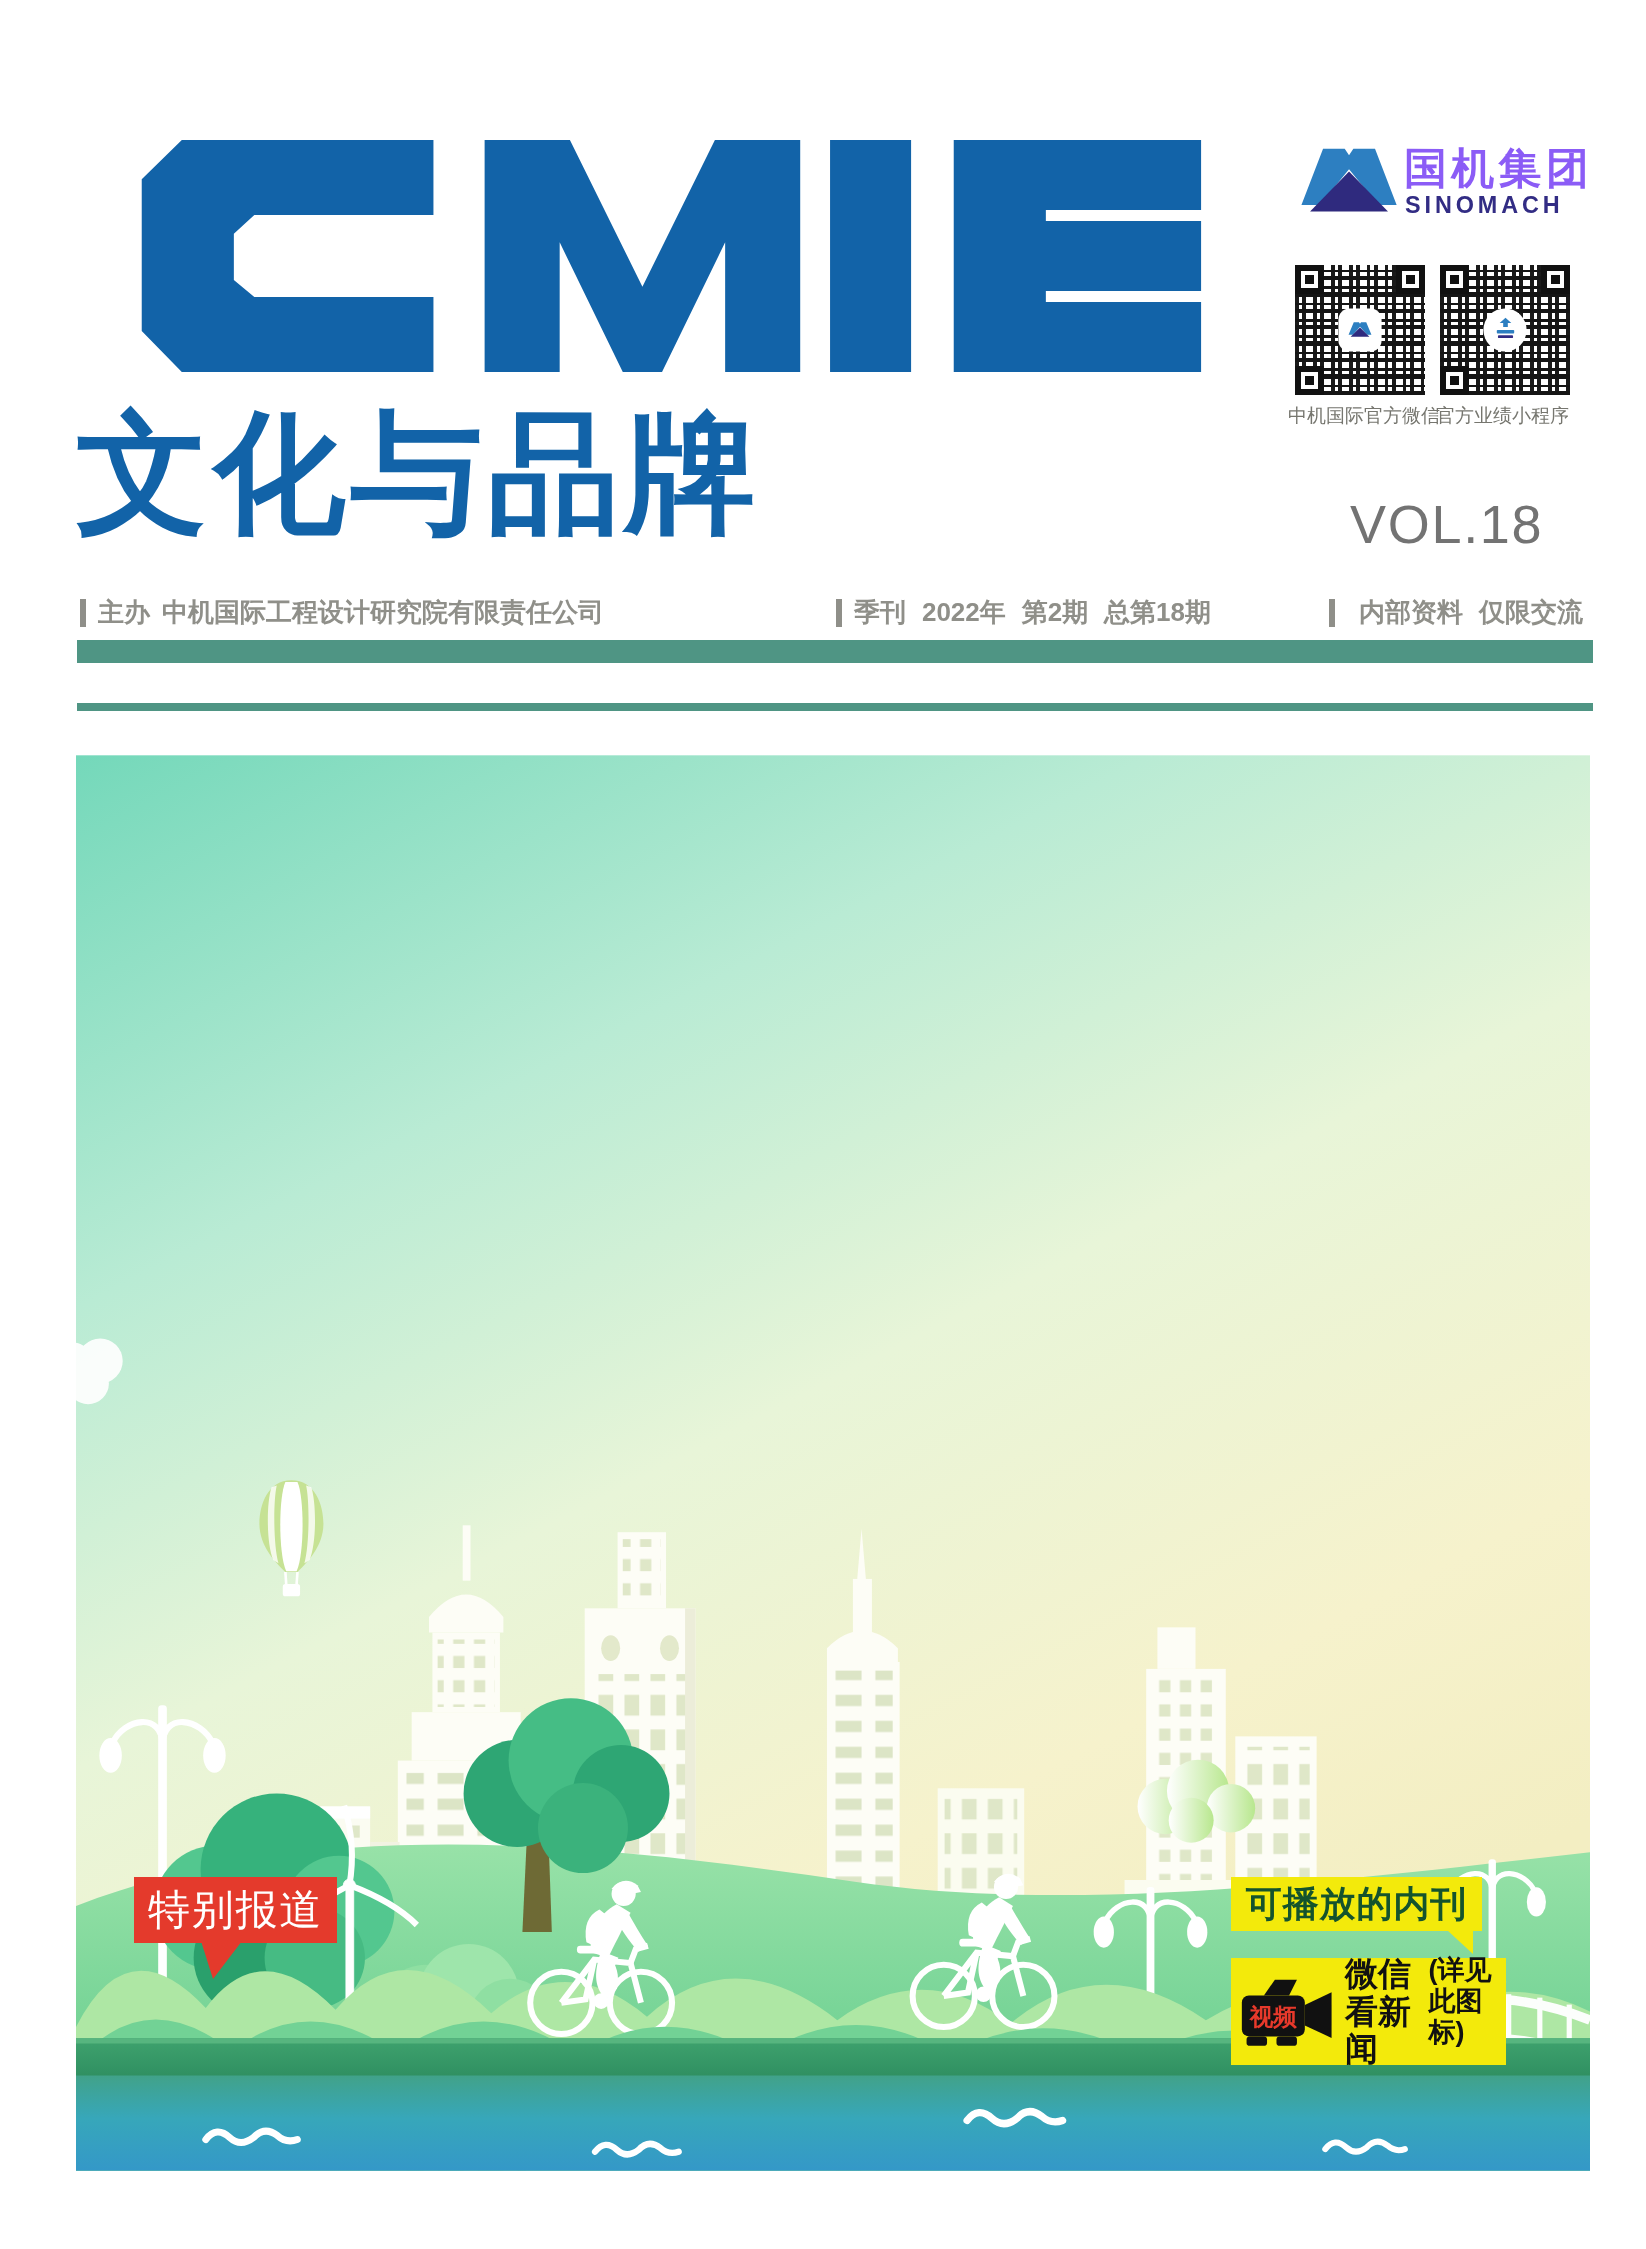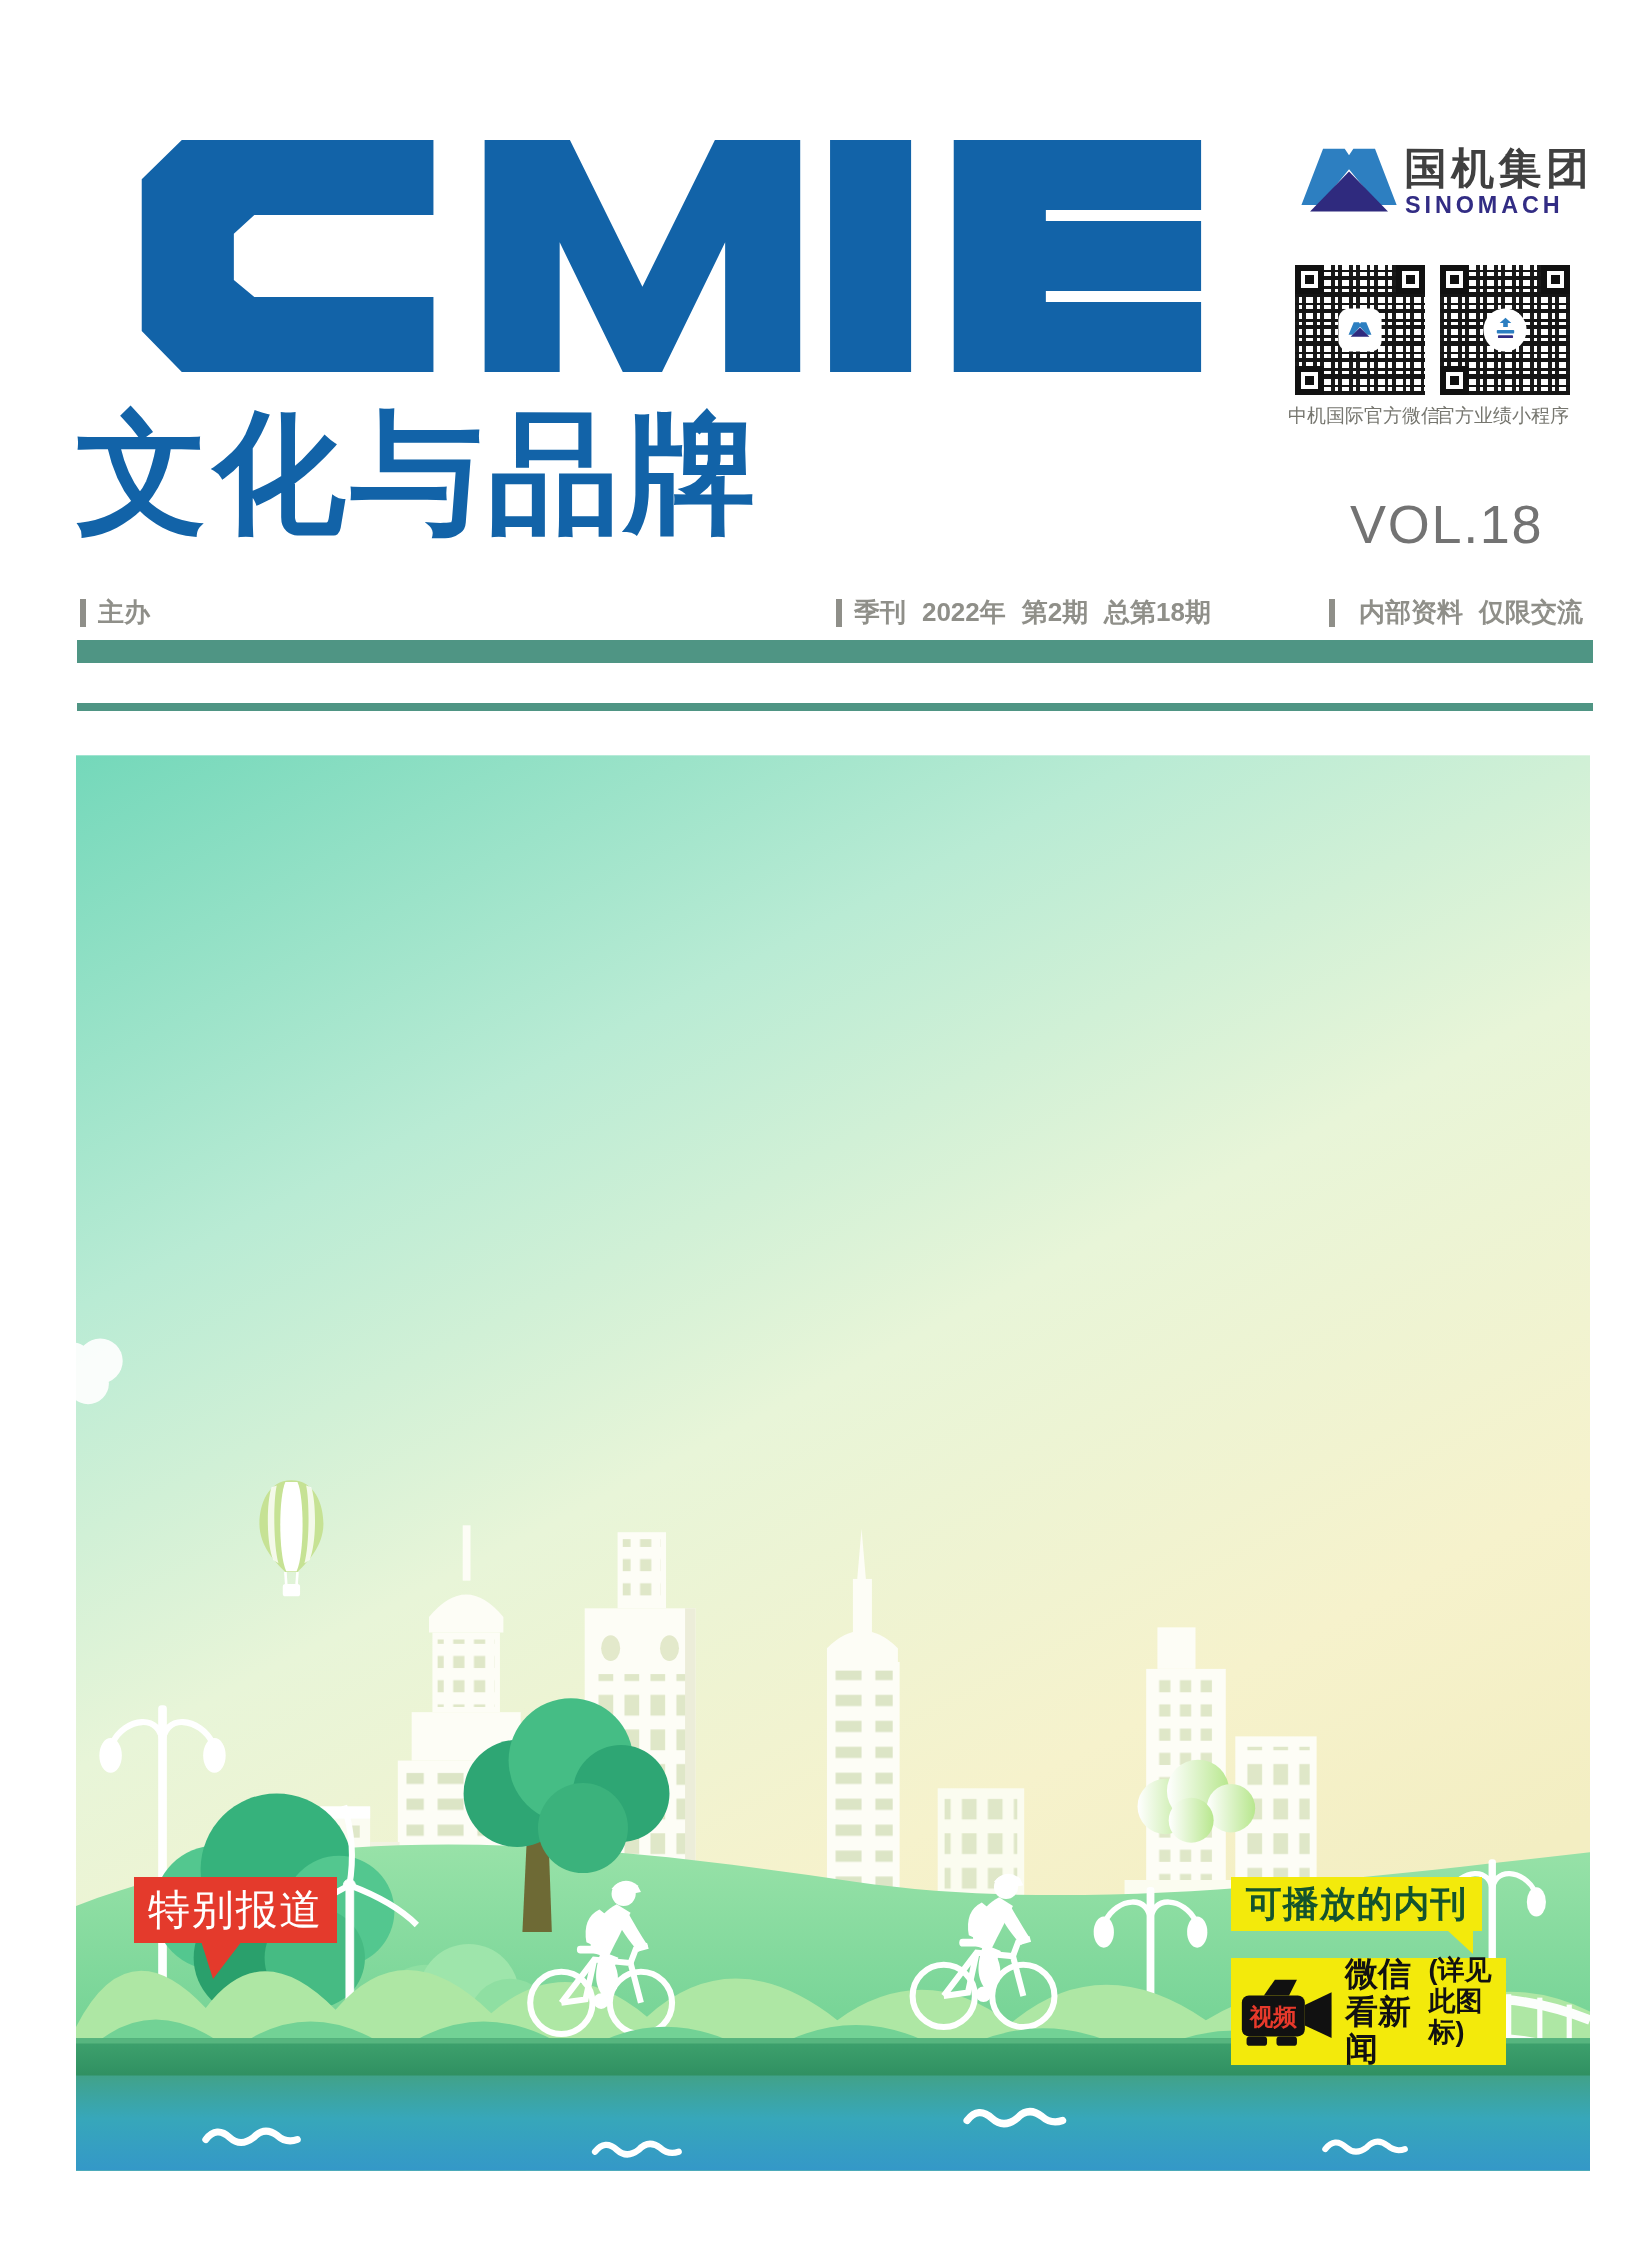--- a/index.html
+++ b/index.html
@@ -3,21 +3,21 @@
 <meta charset="utf-8">
 <style>
   html,body{margin:0;padding:0;background:#fff;}
   body{width:1647px;height:2250px;position:relative;font-family:"Liberation Sans",sans-serif;overflow:hidden;}
   .abs{position:absolute;}
 
   
   #cmie-logo{left:128px;top:140px;width:1080px;height:232px;}
   #brand-title{left:76px;top:405px;font-size:132px;font-weight:900;color:#1263a8;letter-spacing:5.2px;line-height:1.05;white-space:nowrap;}
   #group-block{left:1288px;top:130px;width:303px;height:104px;}
-  #group-cn{left:1404px;top:140px;font-size:43px;font-weight:700;color:#404040;letter-spacing:4.3px;white-space:nowrap;}
+  #group-cn{left:1404px;top:140px;font-size:43px;font-weight:700;color:#8b5cf6;letter-spacing:4.3px;white-space:nowrap;}
   #group-en{left:1405px;top:192px;font-size:23.4px;font-weight:700;color:#322c84;letter-spacing:3.9px;white-space:nowrap;}
   .qr{width:130px;height:130px;top:265px;background:#fff;position:absolute;
       background-image:
         repeating-linear-gradient(0deg,#151515 0 4.3px,rgba(255,255,255,0) 4.3px 7.8px,#151515 7.8px 10.4px,rgba(255,255,255,0) 10.4px 16.4px),
         repeating-linear-gradient(90deg,#1a1a1a 0 3.5px,#fff 3.5px 7px,#1a1a1a 7px 11.2px,#fff 11.2px 18px);}
   #qr-left{left:1295px;} #qr-right{left:1440px;}
   .finder{position:absolute;width:29px;height:29px;background:#111;}
   .finder::after{content:"";position:absolute;left:6px;top:6px;width:17.3px;height:17.3px;background:#fff;}
   .finder::before{content:"";position:absolute;left:10.4px;top:10.4px;width:8.7px;height:8.7px;background:#111;z-index:2;}
   .f-tl{left:0;top:0;} .f-tr{right:0;top:0;} .f-bl{left:0;bottom:0;}
@@ -102,20 +102,21 @@
   </div>
 </div>
 <div id="qr-label-left" class="qr-label">中机国际官方微信</div>
 <div id="qr-label-right" class="qr-label">官方业绩小程序</div>
 
 <div id="volume" class="abs">VOL.18</div>
 
 <div id="info-host" class="abs info-seg">
   <span class="info-bar"></span>
   <span>主办</span>
+  <span>中机国际工程设计研究院有限责任公司</span>
 </div>
 <div id="info-issue" class="abs info-seg">
   <span class="info-bar"></span>
   <span class="wsp">季刊 2022年 第2期 总第18期</span>
 </div>
 <div id="info-restrict" class="abs info-seg">
   <span class="info-bar"></span>
   <span class="wsp">内部资料 仅限交流</span>
 </div>
 

